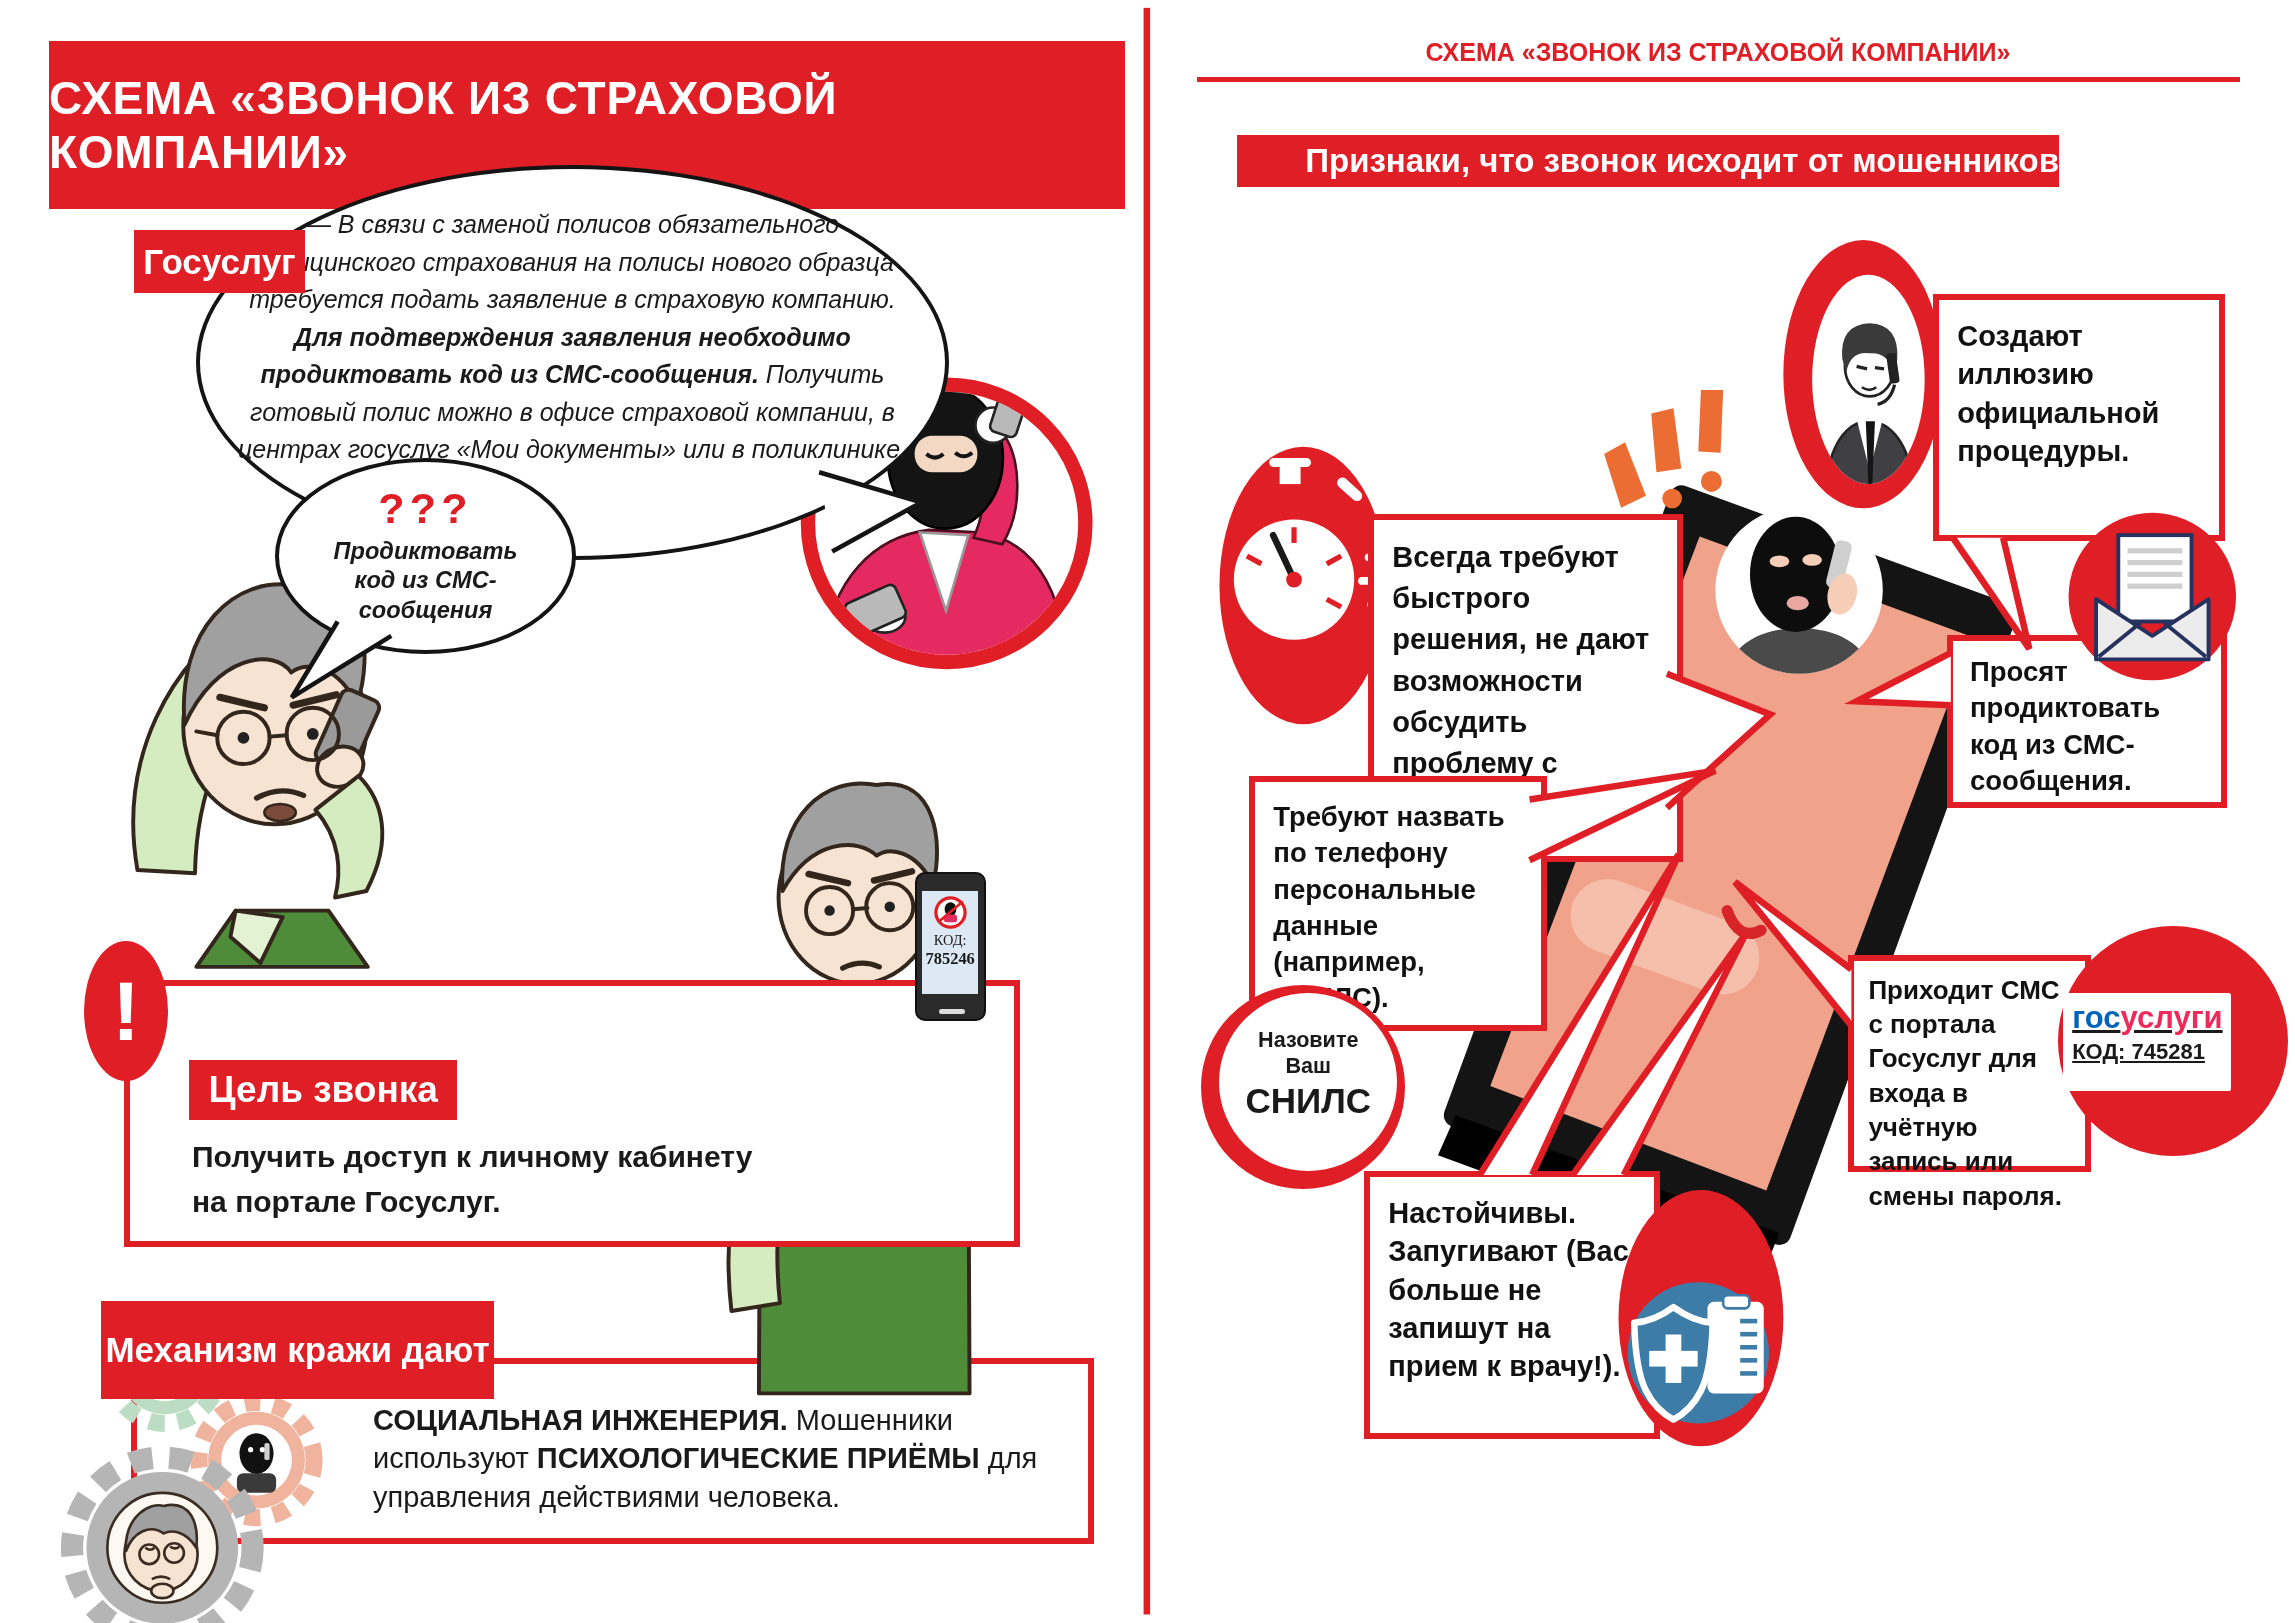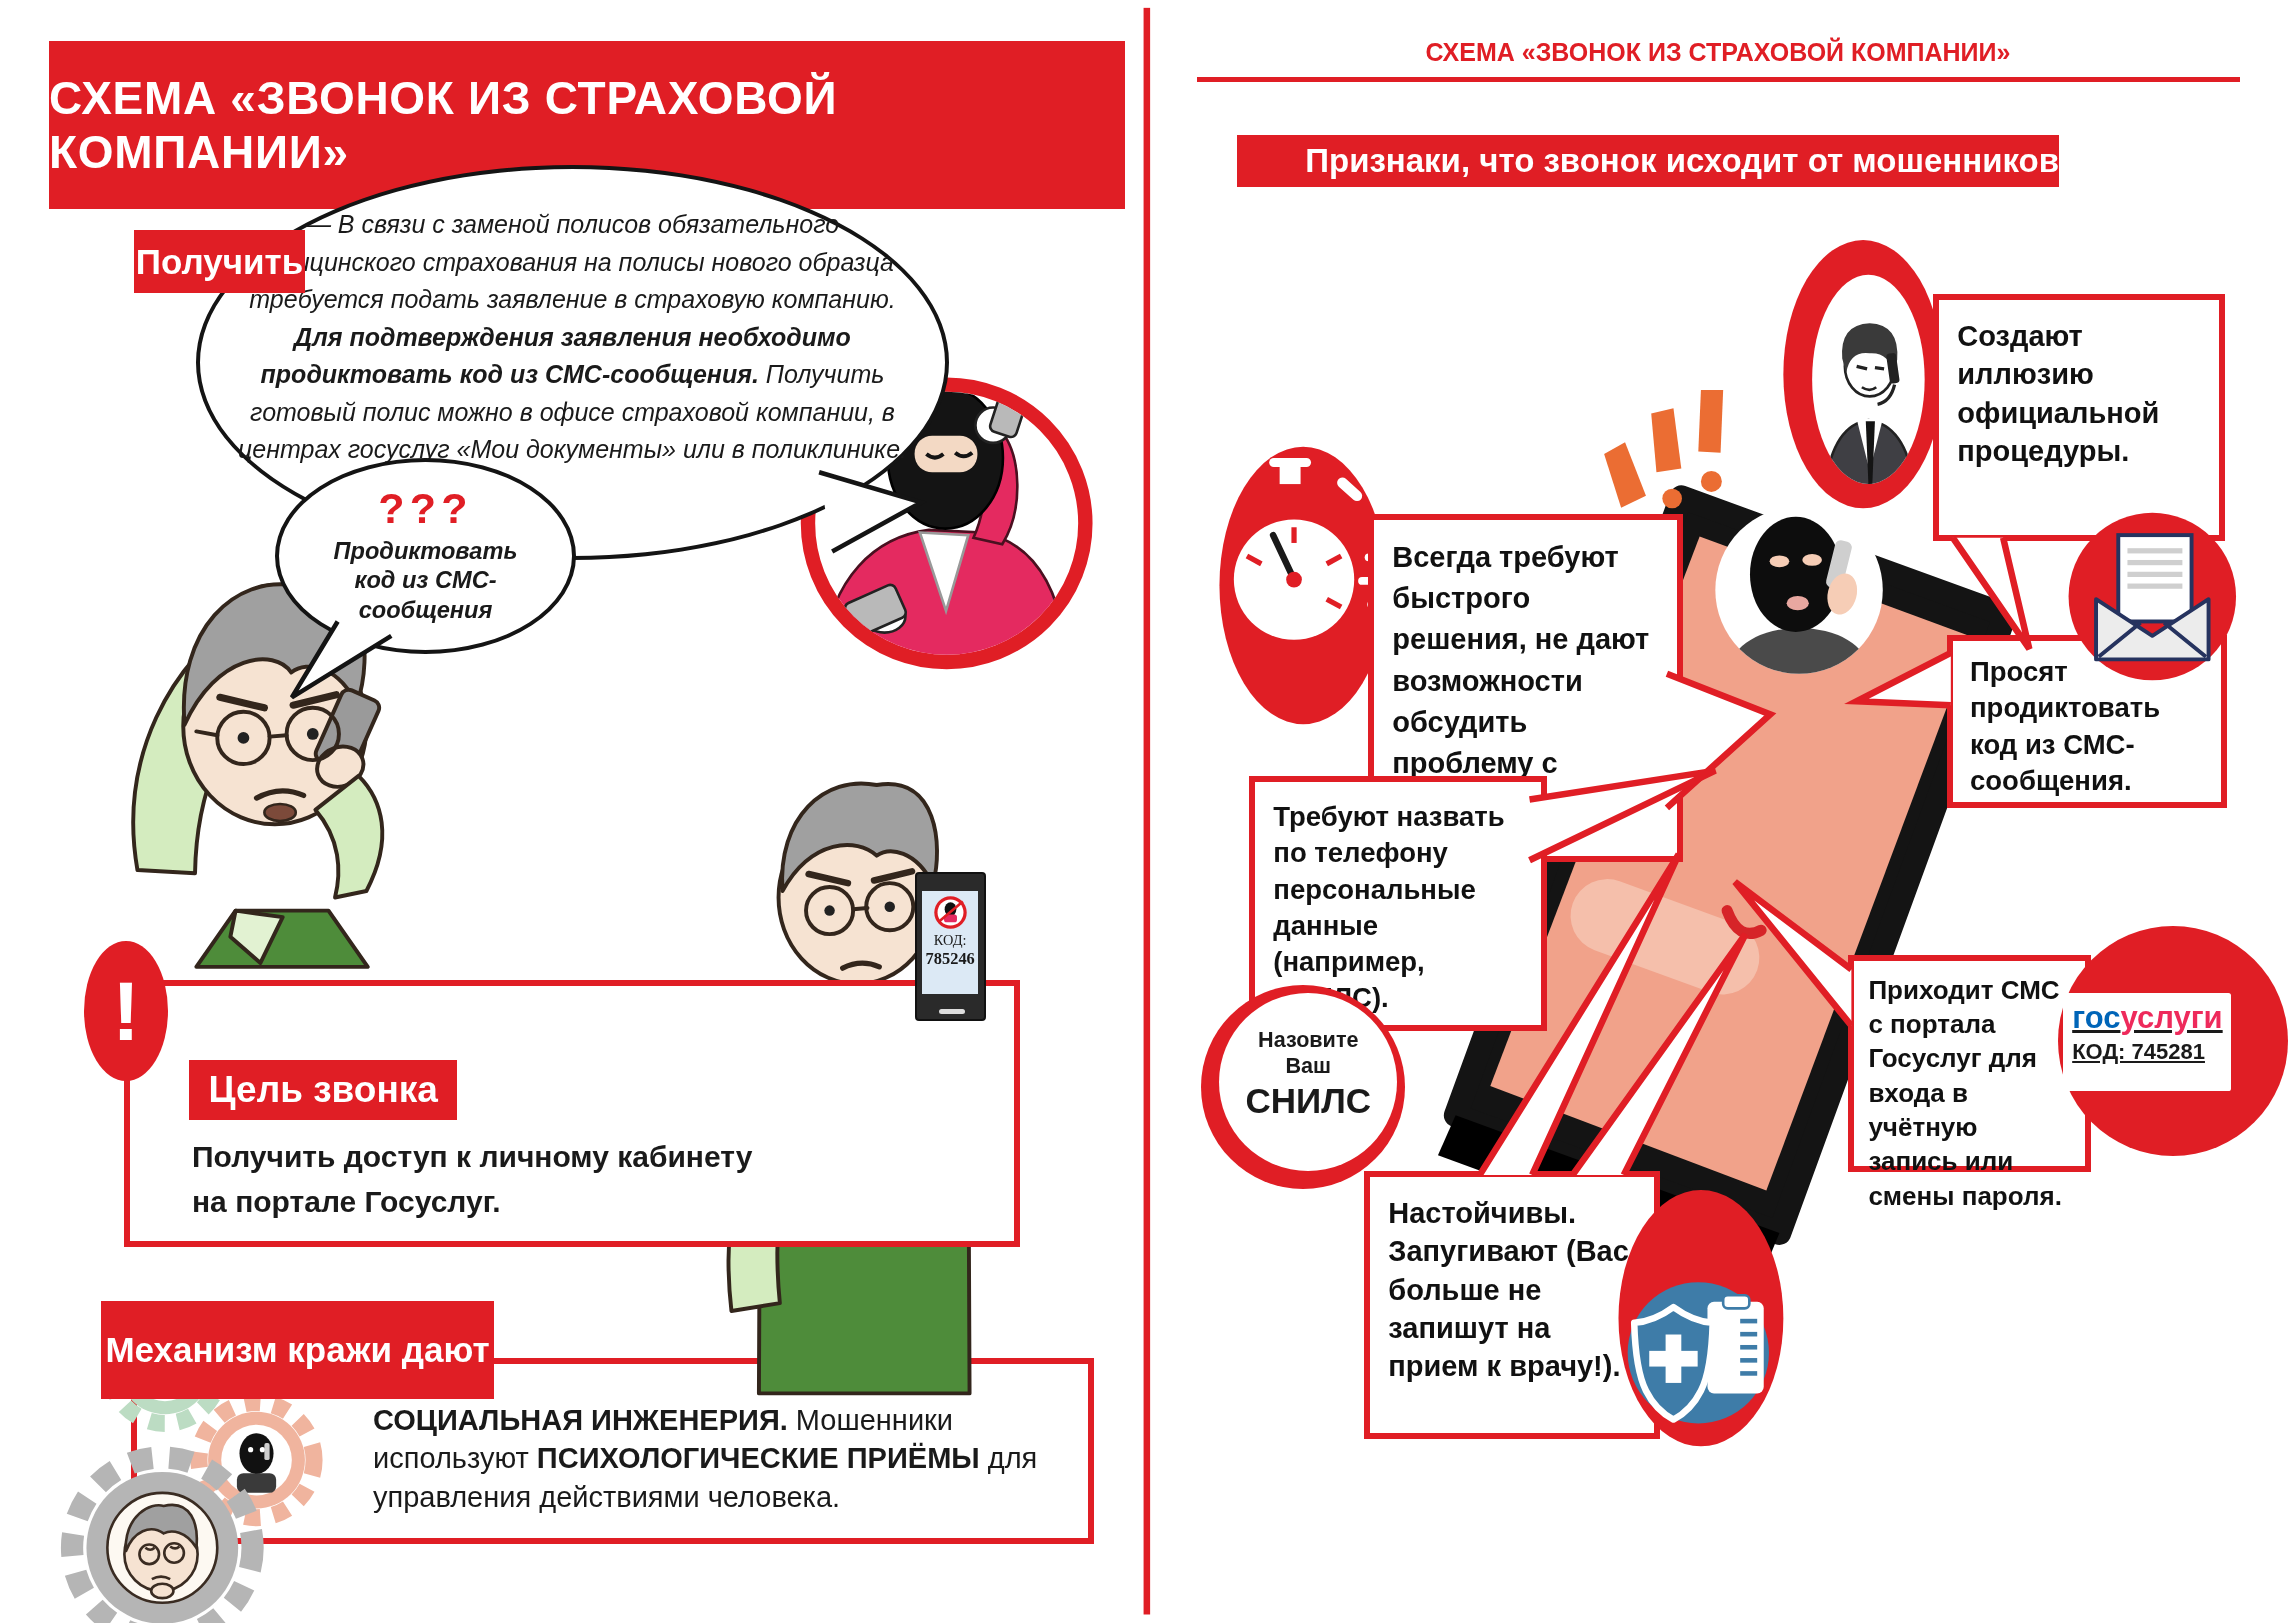--- a/index.html
+++ b/index.html
@@ -183,21 +183,21 @@
         <ellipse cx="248" cy="2432" rx="17" ry="11" fill="#f6e3d2"></ellipse>
       </g>
     </g>
   </svg>
 
   <div class="abs redbox" style="left:49px;top:41px;width:1076px;height:168px;justify-content:center;z-index:8;">
     <span style="font-size:46px;letter-spacing:0.7px;">СХЕМА «ЗВОНОК ИЗ СТРАХОВОЙ КОМПАНИИ»</span>
   </div>
 
   <div class="abs redbox" style="left:134px;top:230px;width:171px;height:63px;justify-content:center;z-index:14;">
-    <span style="font-size:35px;">Получить</span>
+    <span style="font-size:35px;">Госуслуг</span>
   </div>
 
   <div class="abs bubble" style="left:196px;top:165px;width:753px;height:395px;">
     <p style="margin:37px 31px 0 31px;text-align:center;font-style:italic;font-size:25px;line-height:1.5;">
       <span>— В связи с заменой полисов обязательного медицинского страхования на полисы нового образца требуется подать заявление в страховую компанию. </span><b>Для подтверждения заявления необходимо продиктовать код из СМС-сообщения.</b><span> Получить готовый полис можно в офисе страховой компании, в центрах госуслуг «Мои документы» или в поликлинике.</span>
     </p>
   </div>
 
   <div class="abs bubble" style="left:275px;top:458px;width:301px;height:196px;text-align:center;z-index:13;">
     <div style="margin-top:22px;font-size:43px;font-weight:bold;color:var(--red);letter-spacing:5.2px;">???</div>
@@ -208,21 +208,21 @@
     <div class="redbox" style="position:absolute;left:59px;top:50px;padding:9.2px 19.6px;font-size:37px;margin-top:24px;">
       <span>Цель звонка</span>
     </div>
     <div style="position:absolute;left:62px;top:148px;width:576px;font-size:30px;font-weight:bold;line-height:1.5;">Получить доступ к личному кабинету на портале Госуслуг.</div>
   </div>
 
   <div class="abs" style="left:84px;top:941px;width:84px;height:140px;background:var(--red);border-radius:50%;display:flex;align-items:center;justify-content:center;z-index:11;">
     <span style="color:#fff;font-size:84px;font-weight:bold;">!</span>
   </div>
 
-  <div class="abs" style="left:915px;top:872px;width:71px;height:149px;background:#2a2a2a;border:2.6px solid #111;border-radius:4px;z-index:15;">
+  <div class="abs" style="left:915px;top:872px;width:71px;height:149px;background:#2a2a2a;border:2.6px solid #111;border-radius:10px;z-index:15;">
     <div style="position:absolute;left:5.2px;top:17px;width:56px;height:103px;background:#dce9f5;text-align:center;">
       <svg width="35" height="35" style="margin-top:3.9px;" viewBox="0 0 54 54">
         <circle cx="27" cy="27" r="25" fill="#e01e25"></circle>
           <circle cx="27" cy="27" r="20" fill="#fff"></circle>
         <ellipse cx="27" cy="22" rx="9" ry="11" fill="#111"></ellipse>
         <rect x="17" y="30" width="20" height="12" rx="4" fill="#e42a60"></rect>
         <line x1="8" y1="42" x2="46" y2="10" stroke="#e01e25" stroke-width="4"></line>
       </svg>
       <div class="serif" style="font-size:14.4px;">КОД:</div>
       <div class="serif b" style="font-size:16.4px;">785246</div>

